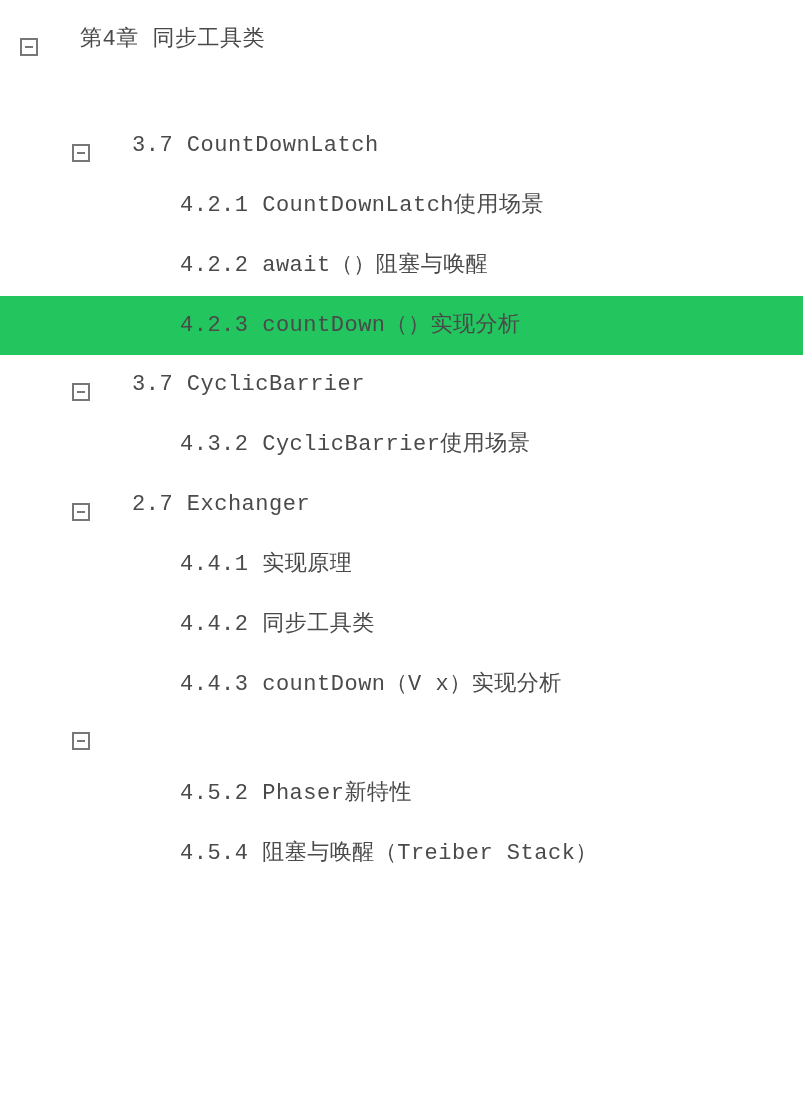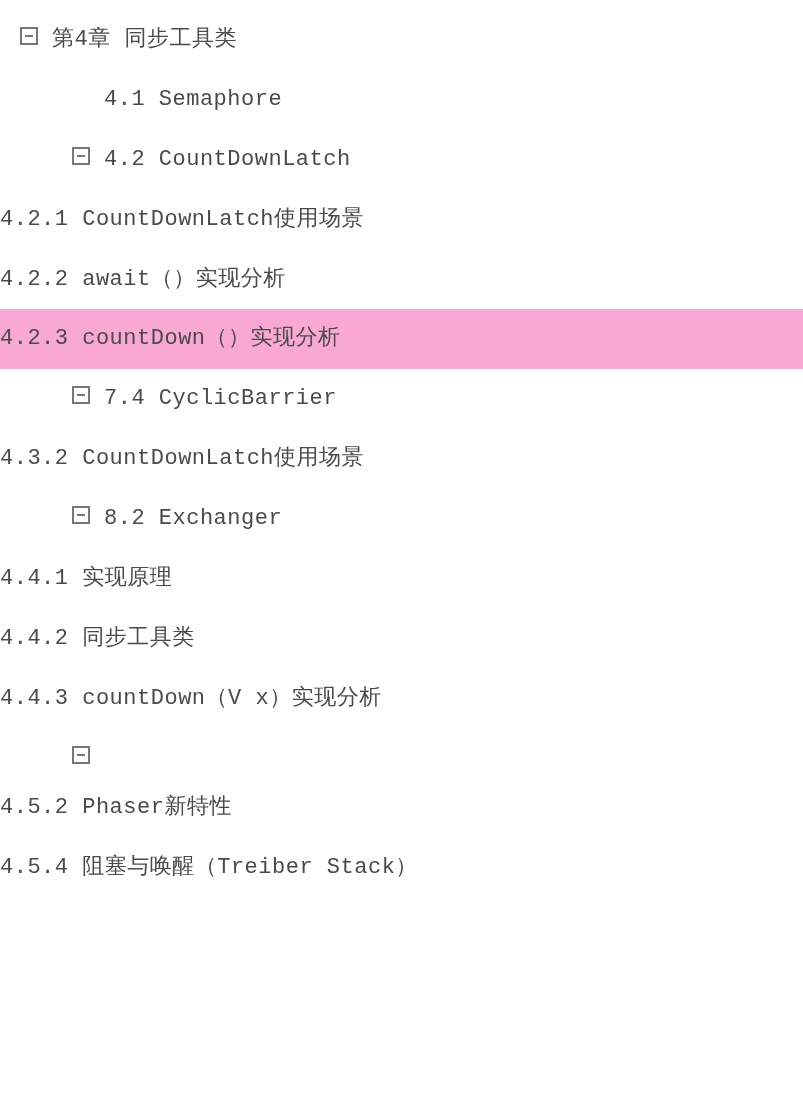--- a/index.html
+++ b/index.html
@@ -9,27 +9,28 @@
     background: #ffffff;
     font-family: "Microsoft YaHei", "SimSun", "Songti SC", "Courier New", monospace, sans-serif;
     color: #4a4a4a;
   }
   .tree {
     padding-top: 10px;
     padding-bottom: 10px;
   }
   .row {
     display: flex;
-    align-items: flex-start;
+    align-items: flex-end;
     padding-top: 14px;
     padding-bottom: 14px;
     line-height: 1.45;
+    gap: 28px;
   }
   .row.selected {
-    background: #f9a8d4;
+    background: #22c55e;
   }
   .toggle {
     flex: 0 0 auto;
     width: 18px;
     height: 18px;
     margin-top: 3px;
     margin-right: 14px;
     box-sizing: border-box;
   }
   .toggle.has {
@@ -56,57 +57,56 @@
   .label {
     flex: 1 1 auto;
     font-size: 22px;
     letter-spacing: 0.5px;
     word-break: break-all;
     padding-right: 20px;
   }
   
   .lvl0 { padding-left: 20px; }
   .lvl1 { padding-left: 72px; }
-  .lvl2 { }
+  .lvl2 { padding-left: 180px; }
 </style>
 </head>
 <body>
 
 <div class="tree" id="tree-root">
     <div class="row lvl0">
       <span class="toggle has"></span>
       <span class="label">第4章 同步工具类</span>
     </div>
     <div class="row lvl1">
       <span class="spacer"></span>
-      <span class="label">4.1 Semaphore</span>
     </div>
     <div class="row lvl1">
       <span class="toggle has"></span>
-      <span class="label">4.2 CountDownLatch</span>
+      <span class="label">3.7 CountDownLatch</span>
     </div>
     <div class="row lvl2">
       <span class="label">4.2.1 CountDownLatch使用场景</span>
     </div>
     <div class="row lvl2">
-      <span class="label">4.2.2 await（）实现分析</span>
+      <span class="label">4.2.2 await（）阻塞与唤醒</span>
     </div>
     <div class="row lvl2 selected">
       <span class="label">4.2.3 countDown（）实现分析</span>
     </div>
     <div class="row lvl1">
       <span class="toggle has"></span>
-      <span class="label">7.4 CyclicBarrier</span>
+      <span class="label">3.7 CyclicBarrier</span>
     </div>
     <div class="row lvl2">
-      <span class="label">4.3.2 CountDownLatch使用场景</span>
+      <span class="label">4.3.2 CyclicBarrier使用场景</span>
     </div>
     <div class="row lvl1">
       <span class="toggle has"></span>
-      <span class="label">8.2 Exchanger</span>
+      <span class="label">2.7 Exchanger</span>
     </div>
     <div class="row lvl2">
       <span class="label">4.4.1 实现原理</span>
     </div>
     <div class="row lvl2">
       <span class="label">4.4.2 同步工具类</span>
     </div>
     <div class="row lvl2">
       <span class="label">4.4.3 countDown（V x）实现分析</span>
     </div>

